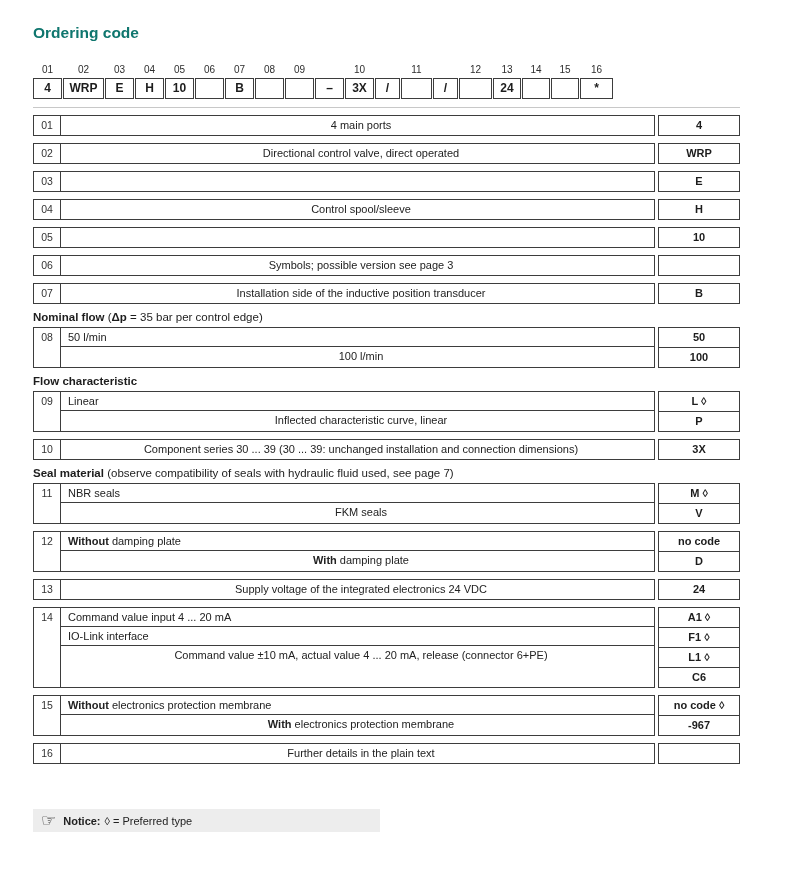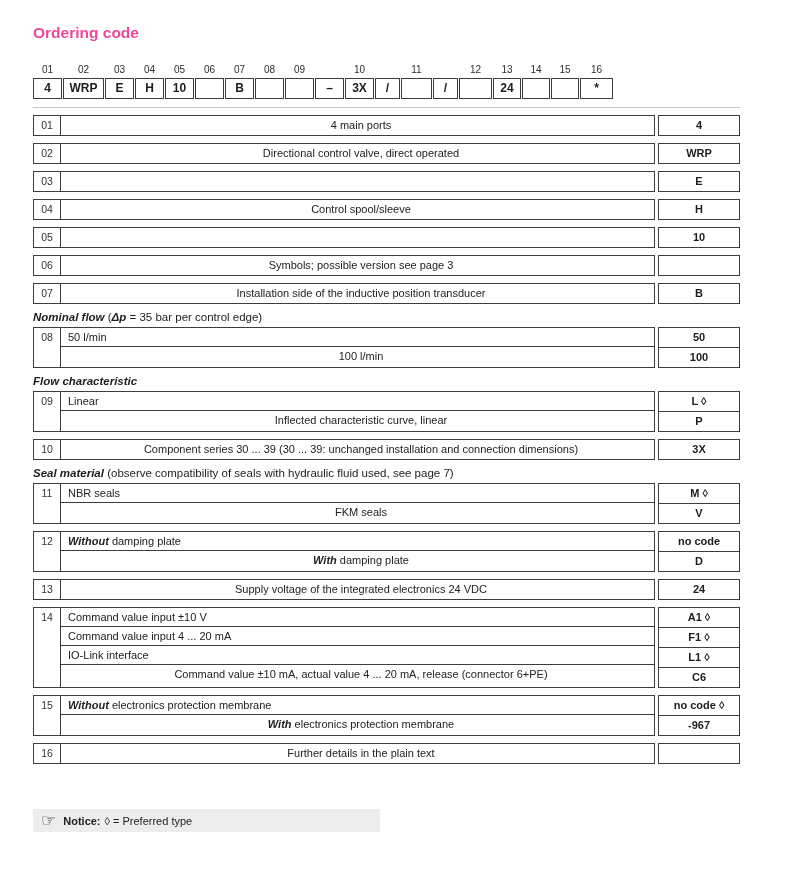--- a/index.html
+++ b/index.html
@@ -9,21 +9,21 @@
     --notice-bg:#ededed;
   }
   *{box-sizing:border-box;margin:0;padding:0;}
   html,body{background:#ffffff;}
   body{
     width:800px;height:877px;overflow:hidden;
     font-family:"Liberation Sans","DejaVu Sans",sans-serif;
     color:var(--text);
   }
   .page{width:800px;height:877px;padding:24px 60px 0 33px;}
-  .page-title{font-size:15.5px;font-weight:bold;color:#ec4899;margin-bottom:21px;}
+  .page-title{font-size:15.5px;font-weight:bold;color:#0f766e;margin-bottom:21px;}
 
   
   .strip{display:flex;align-items:flex-end;}
   .strip-cell{margin-right:1px;text-align:center;flex:none;}
   .strip-label{font-size:10px;color:#2e2e2e;height:15px;line-height:13px;}
   .strip-box{
     border:1.4px solid var(--border);height:21px;line-height:18px;
     font-weight:bold;font-size:12px;color:#1d1d1d;background:#fff;
   }
   .hrule{border:none;border-top:1px solid var(--rule);margin:8px 0 7px 0;width:707px;}
@@ -42,21 +42,21 @@
   }
   .desc-cell:last-child{border-bottom:none;text-align:center;}
   .code-col{width:82px;flex:none;display:flex;flex-direction:column;}
   .code-cell{
     height:21px;line-height:19px;border:1px solid var(--border);margin-top:-1px;
     text-align:center;font-weight:bold;font-size:11px;color:#1d1d1d;background:#fff;
   }
   .code-cell:first-child{margin-top:0;}
 
   .section-header{font-size:11.5px;margin:7px 0 4px 0;color:#1d1d1d;}
-  .b{font-weight:bold;font-style:italic;}
+  .b{font-weight:bold;}
   .i{}
 
   
   .notice{
     margin-top:45px;width:347px;height:23px;background:var(--notice-bg);
     display:flex;align-items:center;padding-left:8px;font-size:11px;
   }
   .notice-icon{font-size:17px;line-height:17px;margin-right:7px;color:#222;}
   .notice-label{font-weight:bold;margin-right:4px;}
 </style>
@@ -293,21 +293,20 @@
           </div>
         </div>
         <div class="code-col">
           <div class="code-cell">24</div>
         </div>
       </div>
       <div class="row">
         <div class="left-box">
           <div class="num-cell">14</div>
           <div class="desc-col">
-            <div class="desc-cell"><span>Command value input ±10 V</span></div>
             <div class="desc-cell"><span>Command value input 4 ... 20 mA</span></div>
             <div class="desc-cell"><span>IO-Link interface</span></div>
             <div class="desc-cell"><span>Command value ±10 mA, actual value 4 ... 20 mA, release (connector 6+PE)</span></div>
           </div>
         </div>
         <div class="code-col">
           <div class="code-cell">A1 ◊</div>
           <div class="code-cell">F1 ◊</div>
           <div class="code-cell">L1 ◊</div>
           <div class="code-cell">C6</div>

